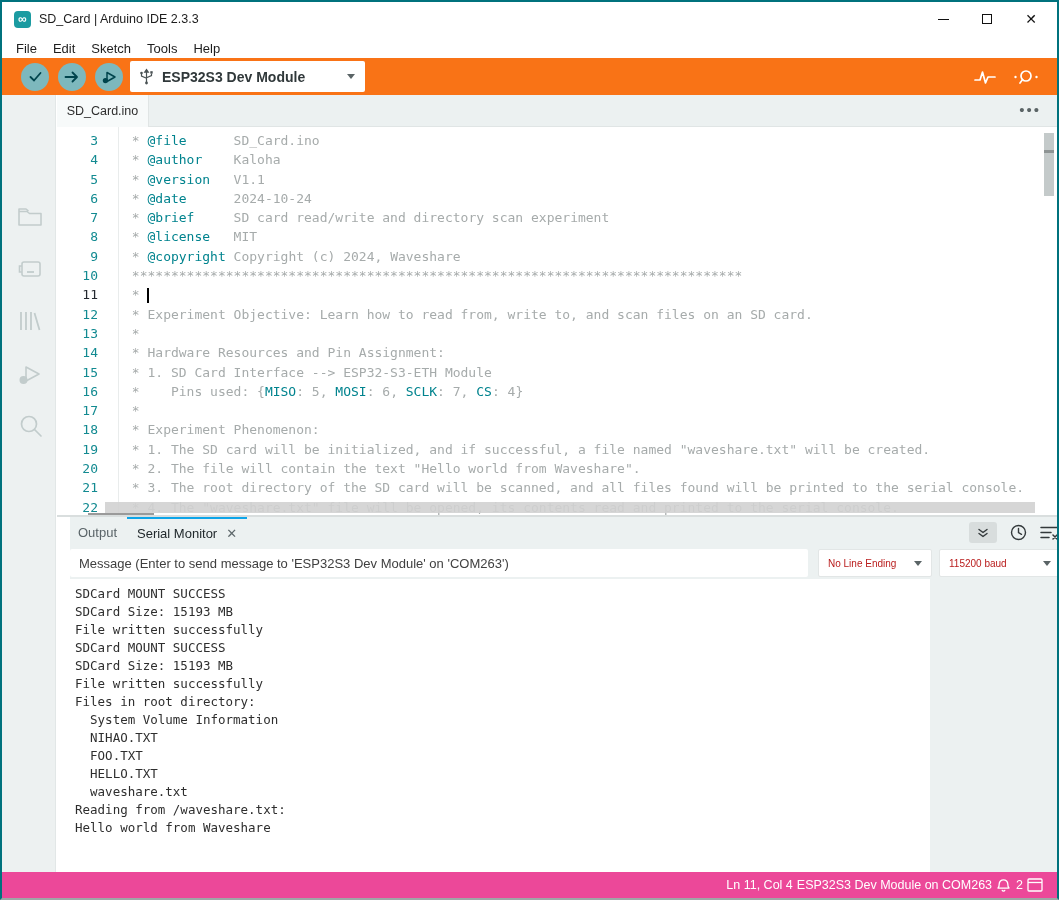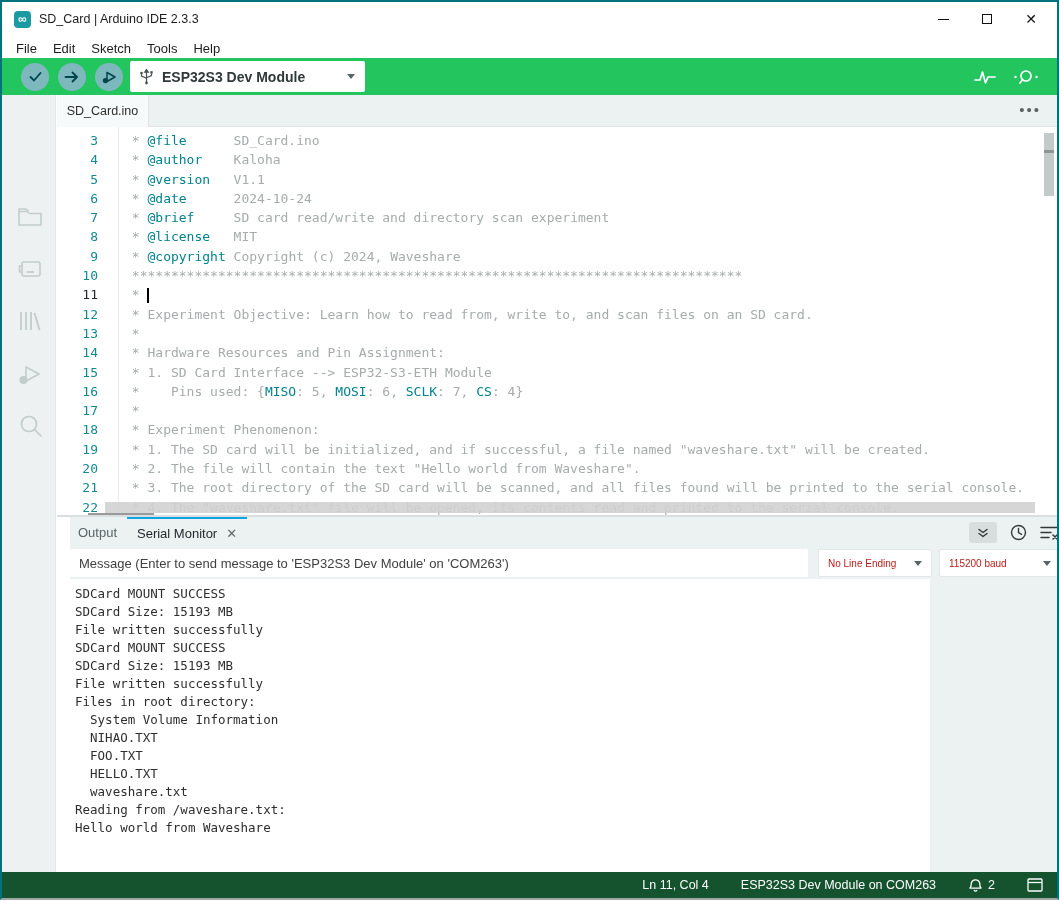--- a/index.html
+++ b/index.html
@@ -17,21 +17,21 @@
   .win-btn{width:44px;height:38px;display:flex;align-items:center;justify-content:center;color:#111;}
   .min-glyph{width:11px;height:0;border-top:1.4px solid #111;}
   .max-glyph{width:10px;height:10px;border:1.4px solid #111;}
   .close-glyph{font-size:14px;line-height:14px;}
 
   
   .menubar{position:absolute;left:2px;top:38px;width:1055px;height:20px;background:#fff;display:flex;align-items:center;padding-left:6px;}
   .menu-item{font-size:13px;color:#1e1e1e;padding:0 8px;cursor:default;}
 
   
-  .toolbar{position:absolute;left:2px;top:58px;width:1055px;height:37px;background:#22c55e;}
+  .toolbar{position:absolute;left:2px;top:58px;width:1055px;height:37px;background:#f97316;}
   .tbtn{position:absolute;top:4.5px;width:28px;height:28px;border-radius:50%;background:#7db8bd;
         display:flex;align-items:center;justify-content:center;color:#00444d;}
   .board-select{position:absolute;left:128px;top:3px;width:235px;height:31px;background:#fff;border-radius:2px;
                 display:flex;align-items:center;padding:0 10px;gap:9px;}
   .board-label{font-size:14px;font-weight:bold;color:#30383a;flex:1;}
   .caret{width:0;height:0;border-left:4.5px solid transparent;border-right:4.5px solid transparent;border-top:5px solid #5a6466;}
   .tb-right{position:absolute;right:18px;top:0;height:37px;display:flex;align-items:center;gap:16px;color:#fff;}
 
   
   .sidebar{position:absolute;left:2px;top:95px;width:54px;height:777px;background:#edf1f1;border-right:1px solid #e2e7e7;}
@@ -76,22 +76,22 @@
   .msg-input{position:absolute;left:0;top:1px;width:738px;height:28px;background:#fff;border-radius:2px;
              display:flex;align-items:center;padding:0 9px;font-size:13px;color:#404040;}
   .mini-select{position:absolute;top:1px;height:28px;background:#fff;border:1px solid #e2e6e6;border-radius:2px;
                display:flex;align-items:center;justify-content:space-between;padding:0 9px;font-size:10px;color:#b91c1c;}
   .sel-ending{left:748px;width:114px;}
   .sel-baud{left:869px;width:122px;}
   .serial-out{position:absolute;left:0;top:62px;width:860px;height:293px;background:#fff;overflow:hidden;padding:6px 0 0 5px;}
   .sline{height:18px;line-height:18px;font-family:"DejaVu Sans Mono",monospace;font-size:12.5px;color:#2e2e2e;white-space:pre;}
 
   
-  .statusbar{position:absolute;left:0;top:872px;width:1059px;height:26px;background:#14532d;color:#fff;
-             display:flex;align-items:center;justify-content:flex-end;gap:32px;padding-right:16px;font-size:12.5px;}
+  .statusbar{position:absolute;left:0;top:872px;width:1059px;height:26px;background:#ec4899;color:#fff;
+             display:flex;align-items:center;justify-content:flex-end;gap:4px;padding-right:16px;font-size:12.5px;}
   .status-item{display:flex;align-items:center;gap:5px;}
   svg{display:block;}
 </style>
 </head>
 <body>
 
 <div class="win">
 
   <div class="titlebar">
     <div class="app-icon">∞</div>

